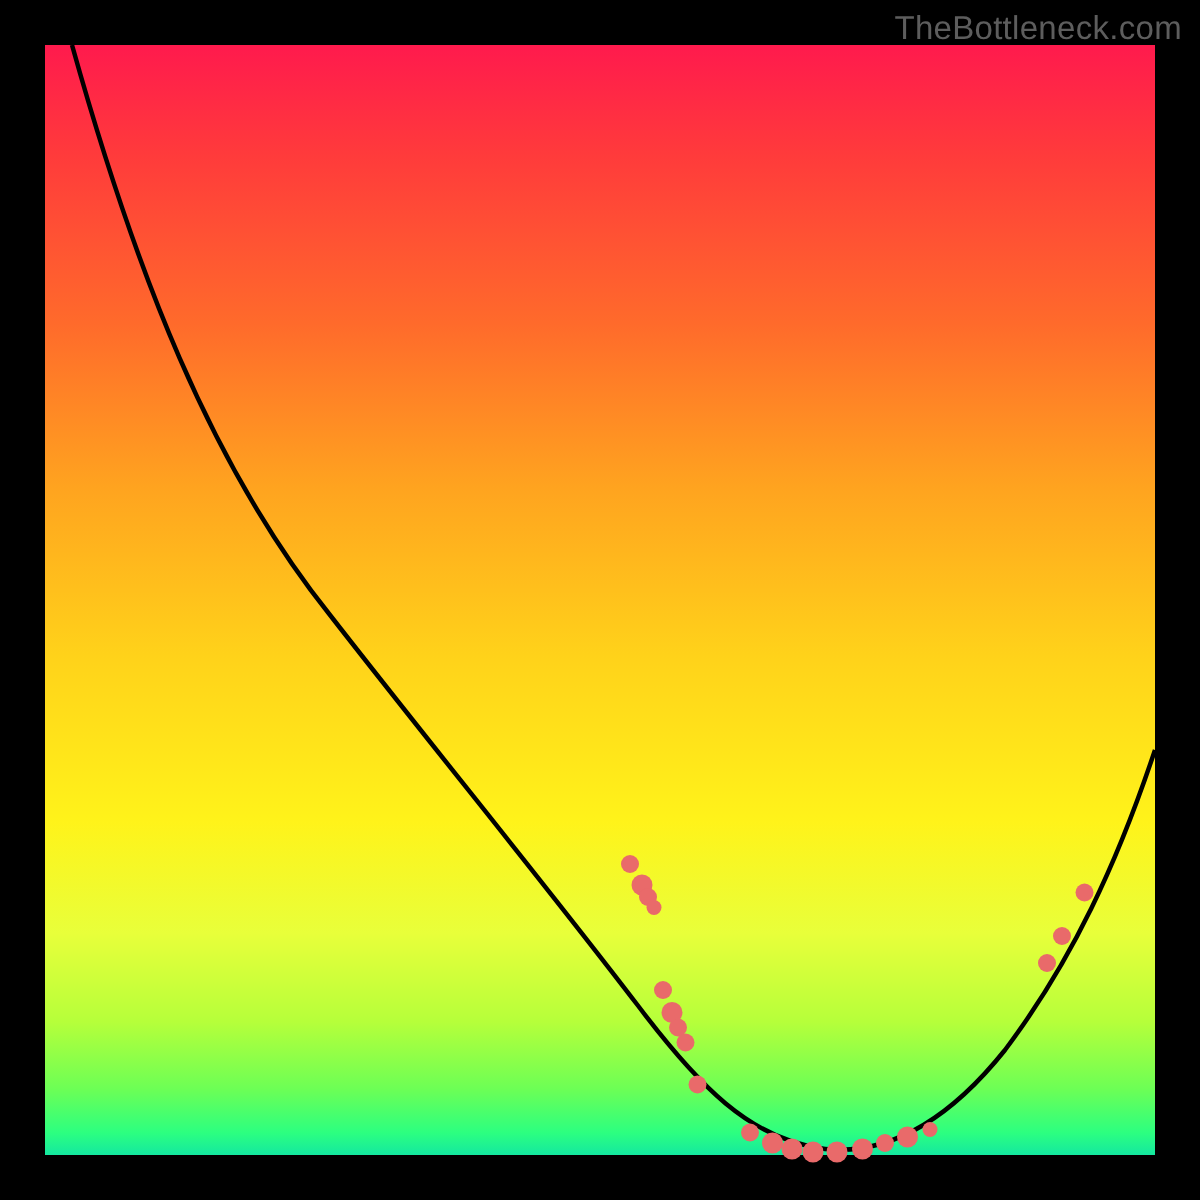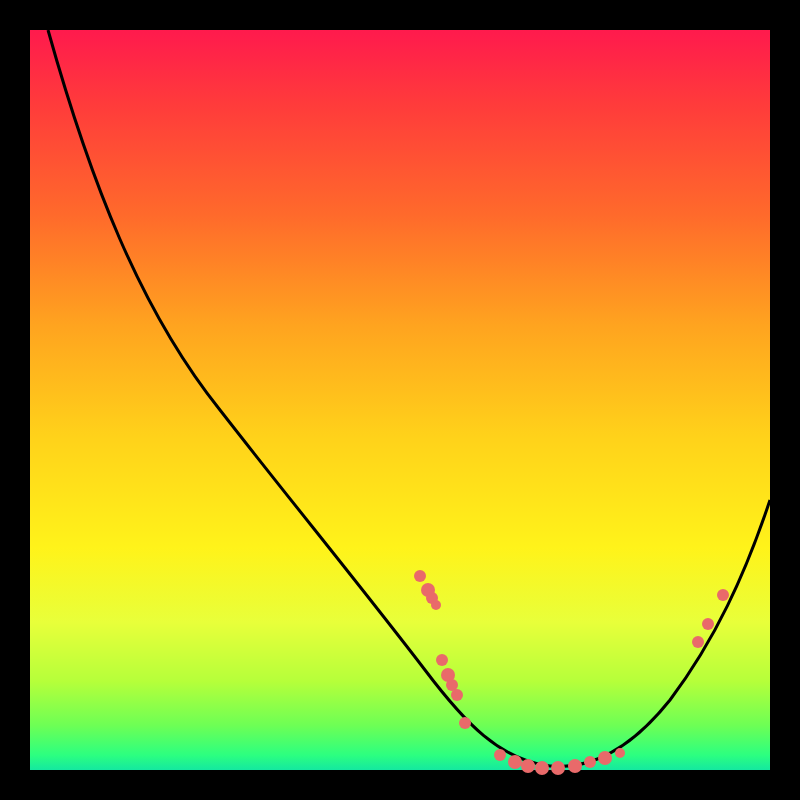--- a/index.html
+++ b/index.html
@@ -54,20 +54,21 @@
     top: 0;
     width: 740px;
     height: 740px;
     overflow: visible;
   }
 </style>
 </head>
 <body>
 
 <div class="frame">
+  <div class="attribution">TheBottleneck.com</div>
 
   <div class="plot-area">
     <svg class="curve" viewBox="0 0 740 740">
       <path fill="none" stroke="#000" stroke-width="3" d="M 18 0 C 60 150, 110 280, 190 380 C 260 470, 330 555, 395 640 C 435 693, 470 730, 520 736 C 560 740, 600 720, 640 670 C 685 610, 715 545, 740 470"></path>
       <g id="markers">
           <circle cx="390" cy="546" r="6" fill="#e96a6a"></circle>
           <circle cx="398" cy="560" r="7" fill="#e96a6a"></circle>
           <circle cx="402" cy="568" r="6" fill="#e96a6a"></circle>
           <circle cx="406" cy="575" r="5" fill="#e96a6a"></circle>
           <circle cx="412" cy="630" r="6" fill="#e96a6a"></circle>

